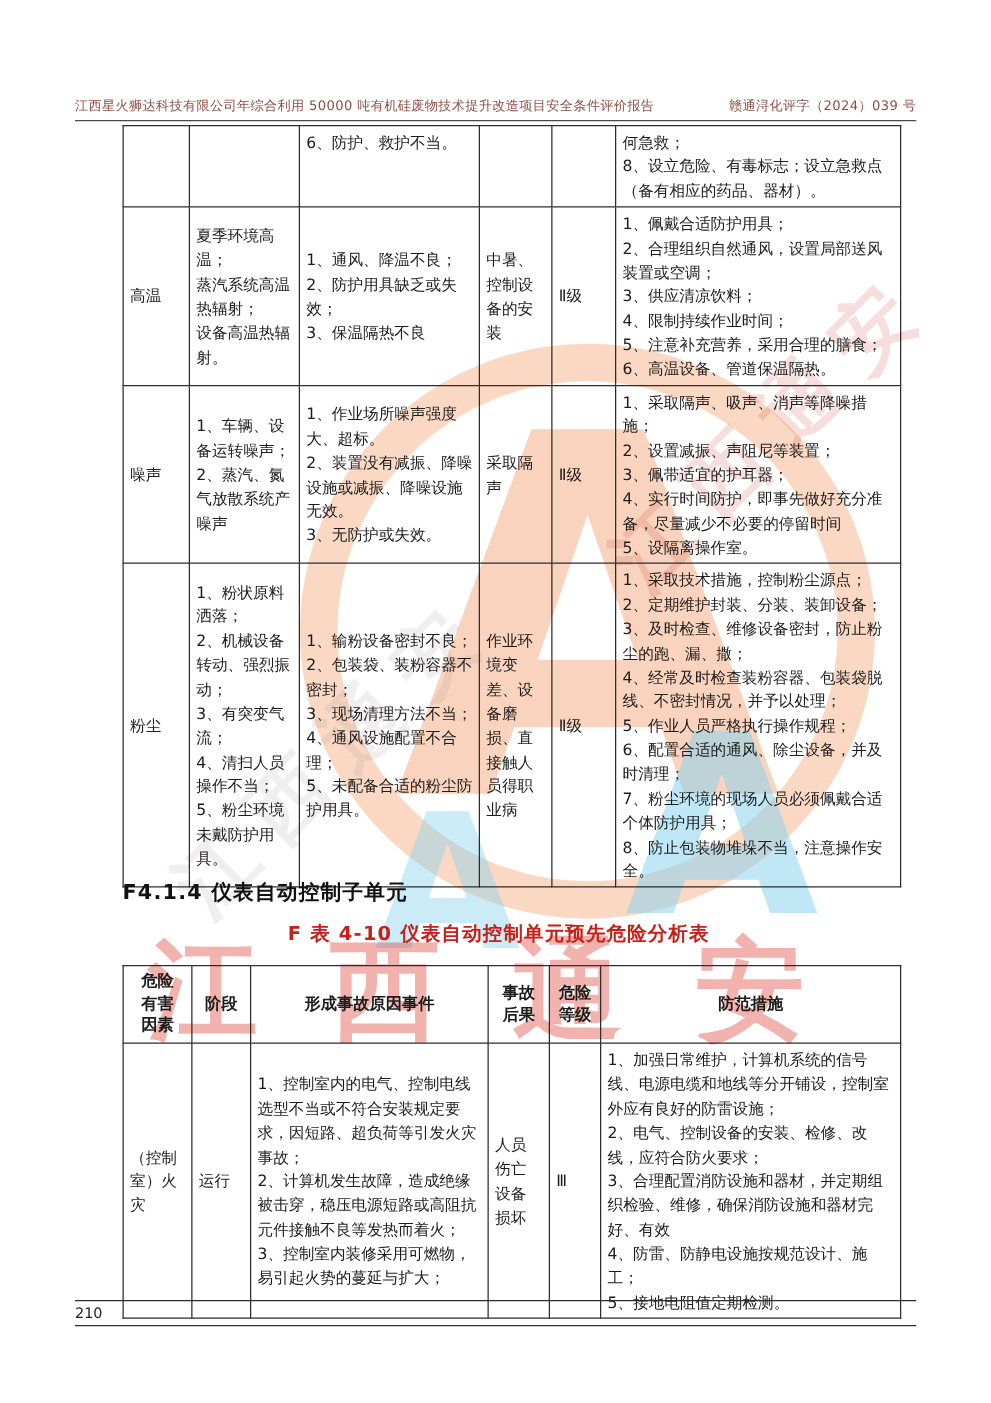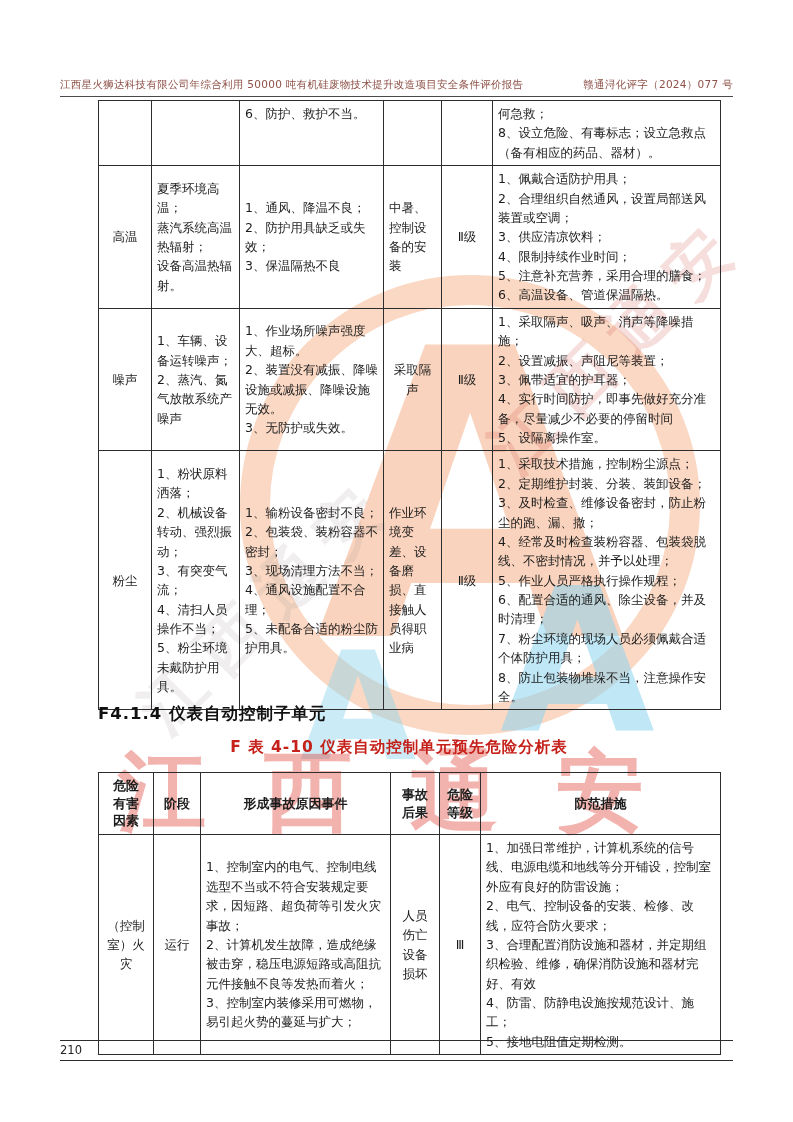--- a/index.html
+++ b/index.html
@@ -19,21 +19,21 @@
   .doc-header .right { white-space:nowrap; }
   
   table { border-collapse:collapse; table-layout:fixed; }
   td, th {
     border:1.2px solid #2d2d2d; vertical-align:middle;
     font-size:12.5px; line-height:1.55; padding:3px 5px;
     white-space:pre-line; word-break:break-all; color:#1c1c1c;
   }
   .tbl { position:absolute; left:98px; width:622px; }
   .t1 { top:100px; }
-  .cell-c { text-align:center; }
+  .cell-c { }
   .cell-l { text-align:left; }
   .t2 { top:772px; }
   .t2 th { font-weight:bold; text-align:center; font-size:13px; line-height:1.35; }
   
   .section-heading {
     position:absolute; top:703px; left:98px;
     font-size:16.5px; font-weight:bold; color:#111; letter-spacing:1px;
   }
   .table-title {
     position:absolute; top:737px; left:88px; width:622px; text-align:center;
@@ -87,21 +87,21 @@
   <div class="wm wm-ring"></div>
   <div class="wm wm-a">A</div>
   <div class="wm wm-a-blue1">A</div>
   <div class="wm wm-a-blue2">A</div>
   <div class="wm wm-diag">江西通安</div>
   <div class="wm wm-diag2">江西通安</div>
   <div class="wm wm-red-text">江西通安</div>
 
   <div class="doc-header">
     <span class="left">江西星火狮达科技有限公司年综合利用 50000 吨有机硅废物技术提升改造项目安全条件评价报告</span>
-    <span class="right">赣通浔化评字（2024）077 号</span>
+    <span class="right">赣通浔化评字（2024）039 号</span>
   </div>
 
   <table class="tbl t1">
     <colgroup>
       <col style="width:53px">
         <col style="width:88px">
         <col style="width:144px">
       <col style="width:58px">
         <col style="width:51px">
         <col style="width:228px">

